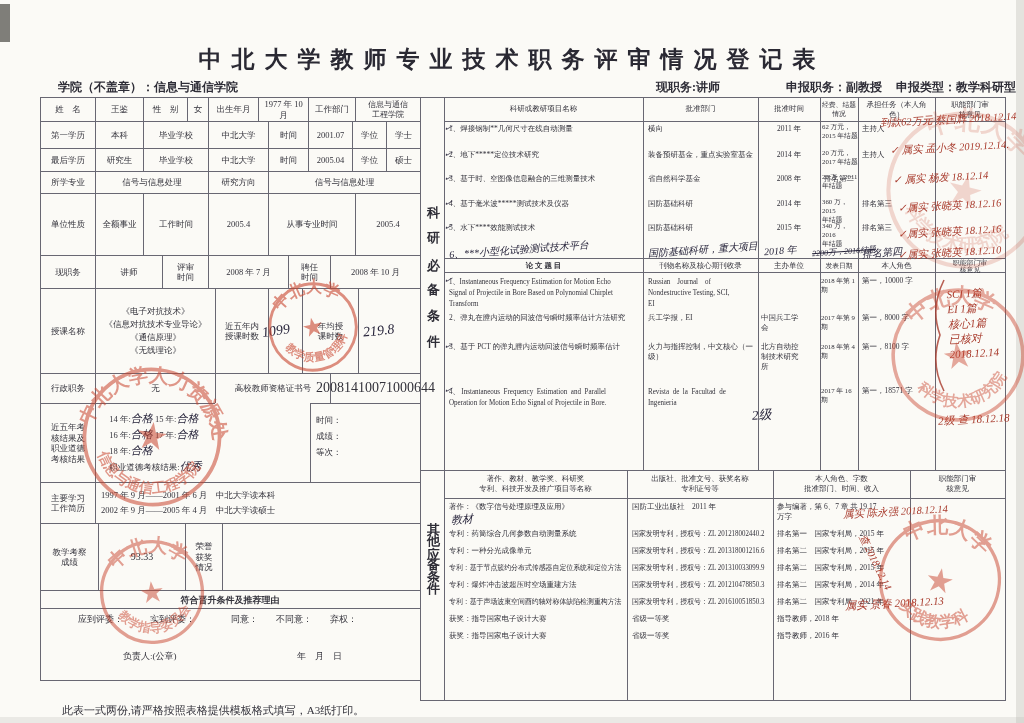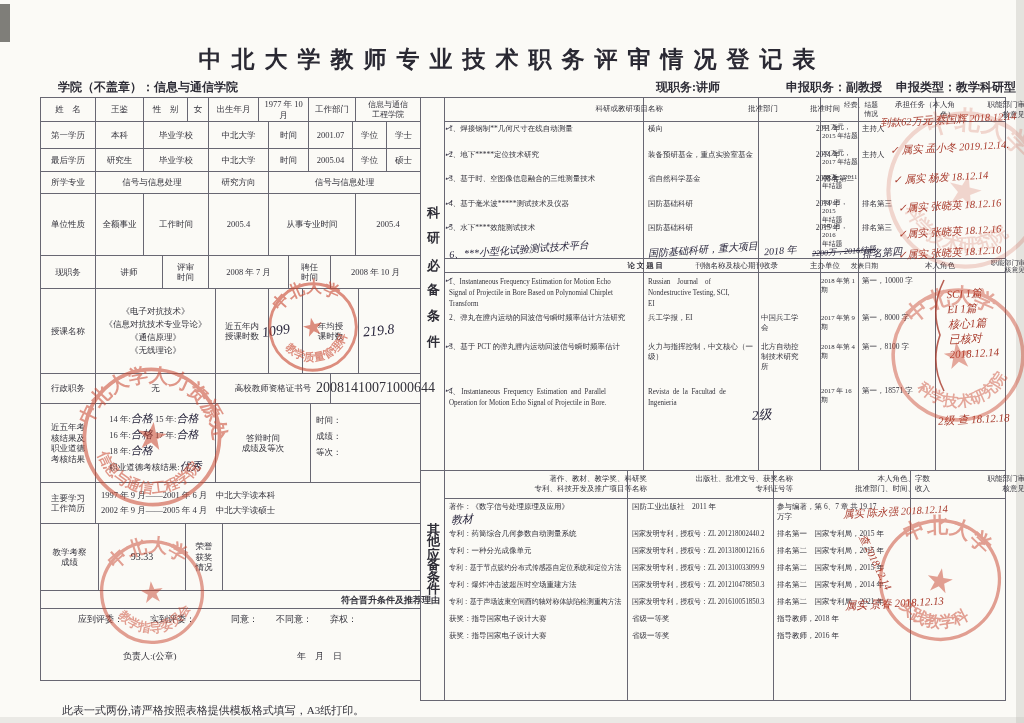--- a/index.html
+++ b/index.html
@@ -6,21 +6,21 @@
   .sheet{position:relative;width:1024px;height:723px;background:#fbfaf6;overflow:hidden;
          font-family:"Liberation Serif","DejaVu Serif",serif;color:#33323b;}
   .c{position:absolute;box-sizing:border-box;border-left:1px solid #686772;border-top:1px solid #686772;
      display:flex;align-items:center;justify-content:center;text-align:center;
      font-size:8.5px;line-height:10.5px;padding:1px;}
   .l{justify-content:flex-start;text-align:left;padding-left:5px;}
   .pre{white-space:pre-line;}
   .vl{position:absolute;width:1px;background:#686772;}
   .hl{position:absolute;height:1px;background:#686772;}
   .t{position:absolute;font-size:7.5px;line-height:10px;white-space:pre-line;}
-  .tc{text-align:right;margin-left:20px;}
+  .tc{text-align:center;}
   .en{font-size:8px;line-height:11px;transform:scaleX(.88);transform-origin:0 0;white-space:pre;}
   .sq{transform:scaleX(.92);transform-origin:0 0;white-space:nowrap;}
   .fund{font-size:6.8px;line-height:9px;}
   .hw{position:absolute;font-style:italic;color:#26233a;transform:rotate(-4deg);font-size:11px;white-space:nowrap;}
   .hwr{position:absolute;font-style:italic;color:#a83a2c;transform:rotate(-3deg);font-size:10.5px;white-space:pre-line;}
   .mk{font-size:10px;opacity:.85;transform:rotate(14deg);}
   .band{position:absolute;writing-mode:vertical-lr;text-orientation:upright;font-size:13px;
         letter-spacing:26px;font-weight:bold;color:#2e2d36;}
   .band2{letter-spacing:12px;}
   .stamp{position:absolute;opacity:.55;pointer-events:none;}
@@ -116,22 +116,20 @@
   <div class="c" style="left:95px;top:403px;width:120px;height:79px">
     <div style="text-align:left;line-height:15px">
       <span>14 年:</span><span class="hw" style="position:static">合格</span>
       <span>15 年:</span><span class="hw" style="position:static">合格</span><br>
       <span>16 年:</span><span class="hw" style="position:static">合格</span>
       <span>17 年:</span><span class="hw" style="position:static">合格</span><br>
       <span>18 年:</span><span class="hw" style="position:static">合格</span><br>
       <span>职业道德考核结果:</span><span class="hw" style="position:static">优秀</span>
     </div>
   </div>
-  <div class="c pre" style="left:215px;top:403px;width:95px;height:79px">答辩时间
-成绩及等次</div>
   <div class="c pre l" style="left:310px;top:403px;width:110px;height:79px;line-height:16px;align-items:flex-start;padding-top:8px">时间：
 成绩：
 等次：</div>
 
   <div class="c pre" style="left:40px;top:482px;width:55px;height:41px">主要学习
 工作简历</div>
   <div class="c pre l" style="left:95px;top:482px;width:325px;height:41px;line-height:15px">1997 年 9 月——2001 年 6 月　中北大学读本科
 2002 年 9 月——2005 年 4 月　中北大学读硕士</div>
 
   <div class="c pre" style="left:40px;top:523px;width:58px;height:67px">教学考察

